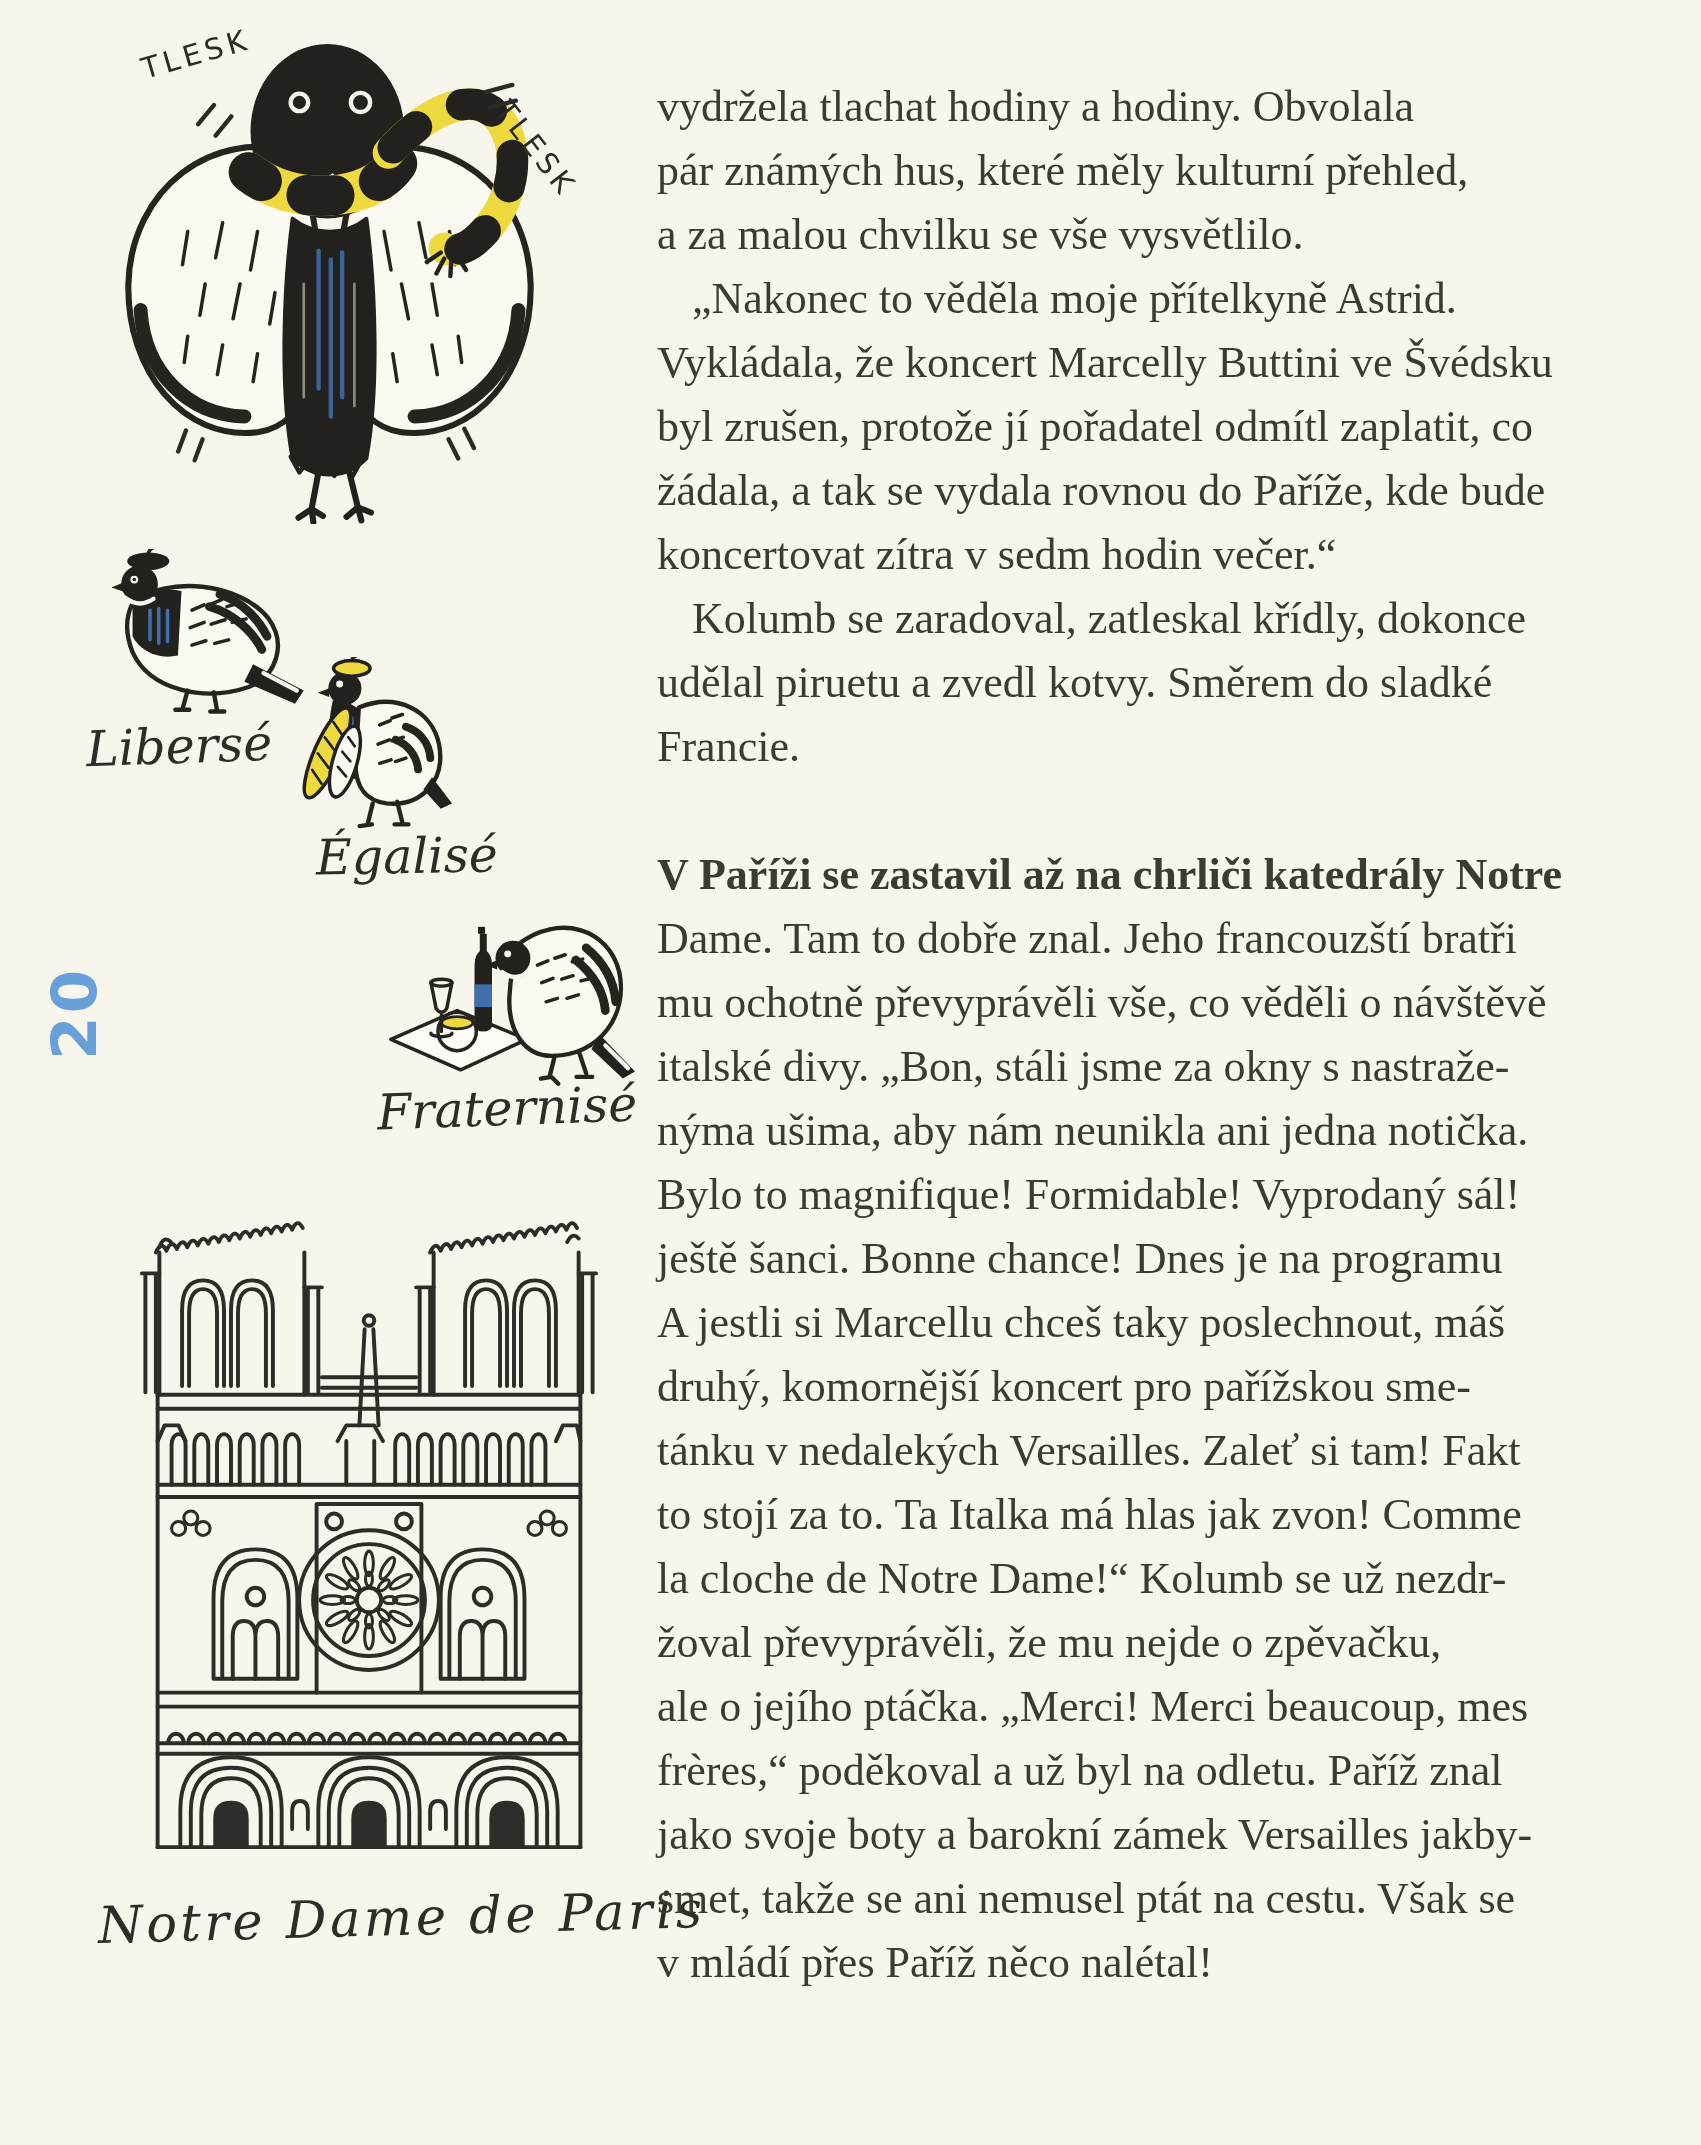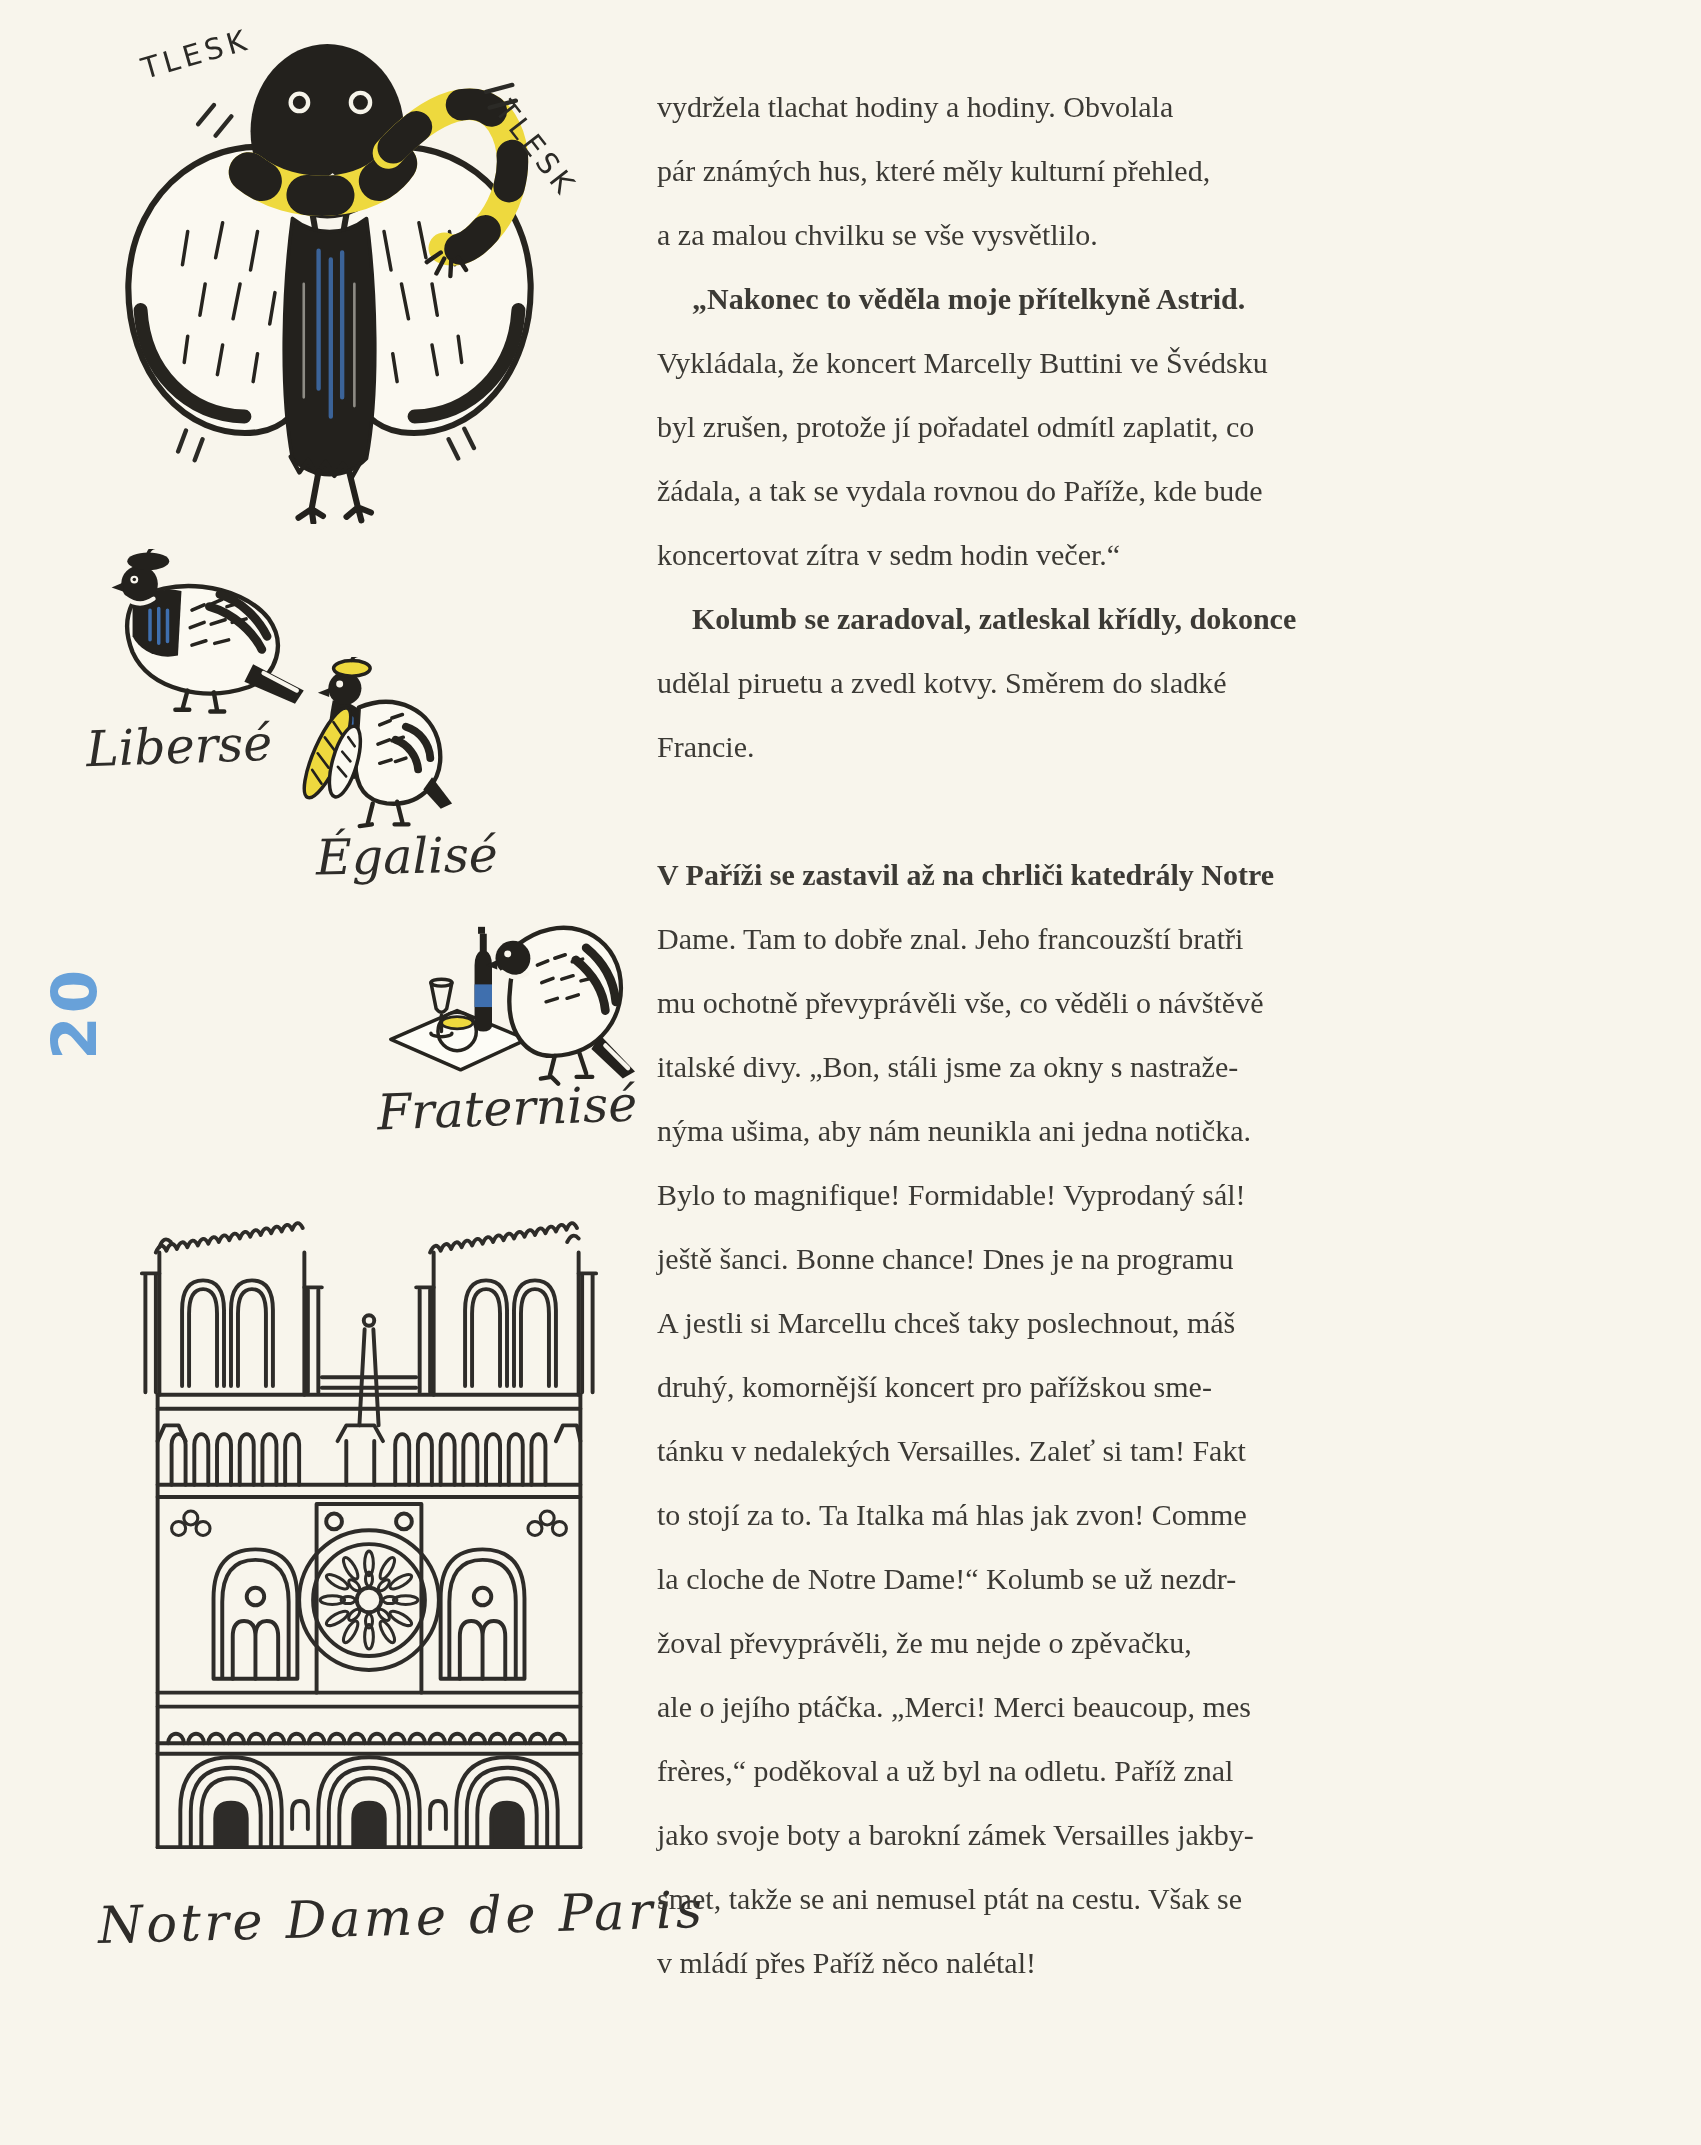--- a/index.html
+++ b/index.html
@@ -7,25 +7,25 @@
     width:1701px;height:2146px;
     background:#f8f5ec;
     position:relative;
     overflow:hidden;
     font-family:"Liberation Serif", serif;
   }
   .ill{position:absolute;}
   
   .text-col{
     position:absolute;left:657px;top:75px;width:1022px;
-    font-size:30px;line-height:64px;color:#3c3a35;
+    font-size:44px;line-height:64px;color:#3c3a35;
     font-family:"Liberation Serif", serif;
   }
   .line{white-space:nowrap;height:64px;}
-  .indent{padding-left:35px;font-weight:bold;}
+  .indent{padding-left:35px;}
   .sect{margin-top:64px;font-weight:bold;}
   
   .script{
     position:absolute;
     font-family:"DejaVu Serif", serif;font-style:italic;
     color:#2e2c29;white-space:nowrap;
   }
   .cap-libe{left:86px;top:718px;font-size:49px;transform:rotate(-2deg);}
   .cap-egal{left:316px;top:828px;font-size:49px;transform:rotate(-1deg);}
   .cap-frat{left:377px;top:1080px;font-size:49px;transform:rotate(-2deg);}

